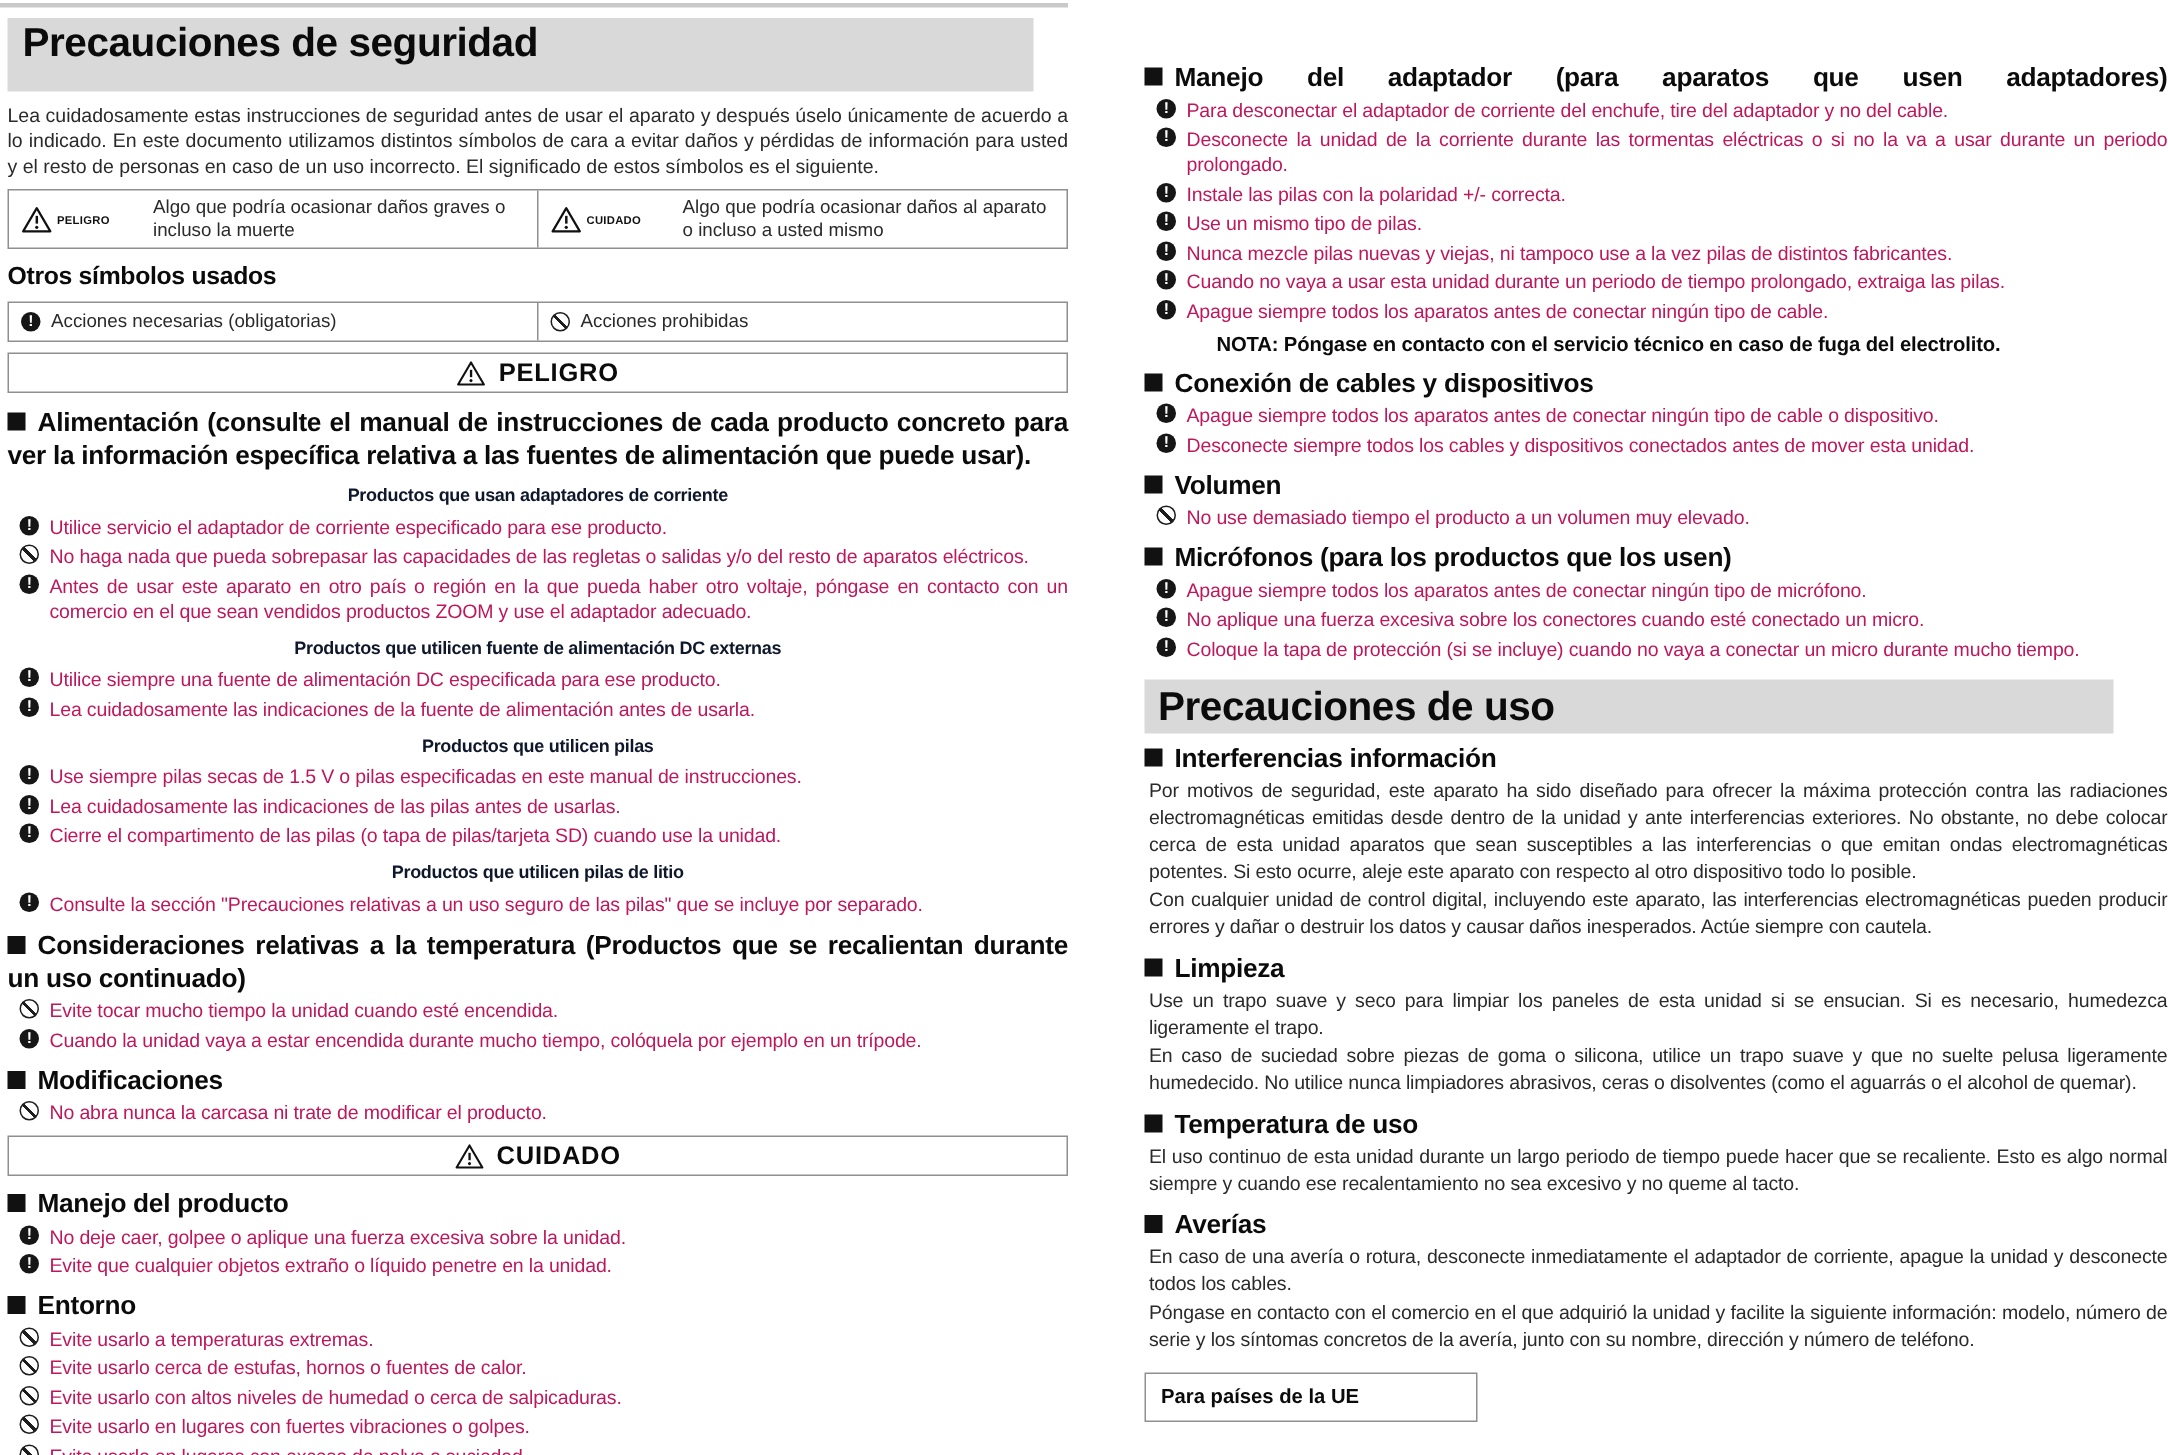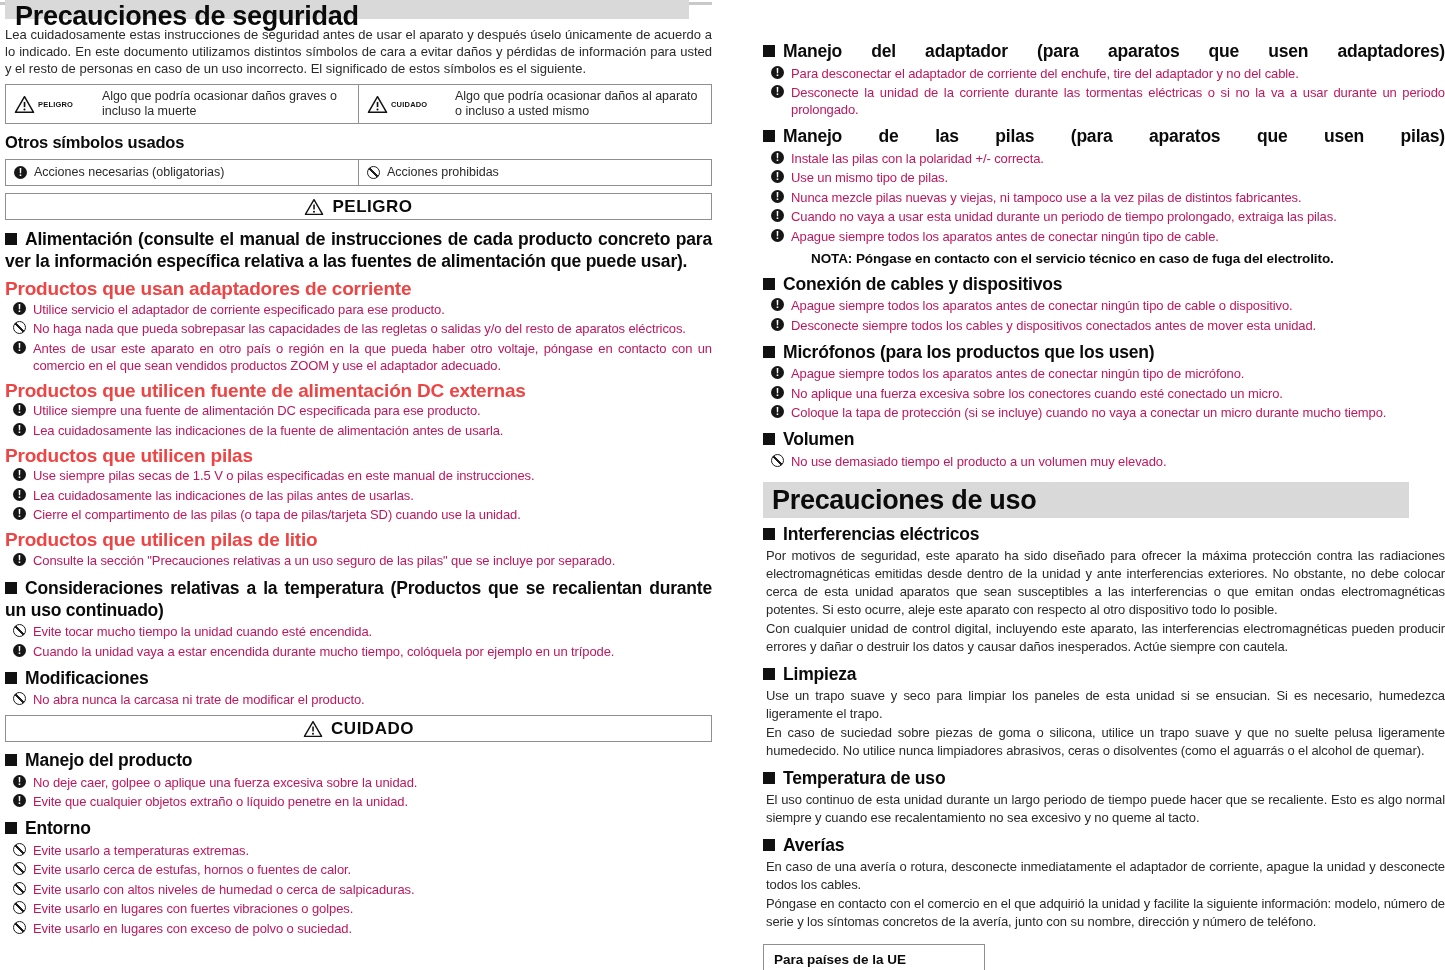--- a/index.html
+++ b/index.html
@@ -8,21 +8,21 @@
     font-family:"Liberation Sans","DejaVu Sans",sans-serif;color:#232323;
     overflow:hidden;-webkit-font-smoothing:antialiased;
   }
   .topline{position:absolute;top:2px;left:0;width:712px;height:3px;background:#c9c9c9;}
   .col{position:absolute;top:0;}
   .col-l{left:5px;width:707px;}
   .col-r{left:763px;width:682px;padding-top:33px;}
 
   
   .band{background:#d9d9d9;font-weight:bold;color:#0b0b0b;}
-  .band-l{width:684px;height:19px;line-height:33px;font-size:27px;padding-left:10px;box-sizing:border-box;letter-spacing:-0.3px;}
+  .band-l{margin-top:12px;width:684px;height:49px;line-height:33px;font-size:27px;padding-left:10px;box-sizing:border-box;letter-spacing:-0.3px;}
   .band-r{margin:12px 0 6px 0;width:646px;height:36px;line-height:36px;font-size:27px;padding-left:9px;box-sizing:border-box;letter-spacing:-0.3px;}
 
   .intro{margin:7px 0 0 0;font-size:13px;line-height:17px;text-align:justify;color:#2a2a2a;}
 
   
   .symtable{display:flex;border:1px solid #8f8f8f;margin-top:7px;}
   .symtable .cell{flex:1;display:flex;align-items:center;padding:4px 8px 4px 8px;box-sizing:border-box;}
   .symtable .cell + .cell{border-left:1px solid #8f8f8f;}
   .sev-ic{display:flex;align-items:center;gap:3px;flex:none;width:88px;}
   .sev-ic .lbl{font-size:7.5px;font-weight:bold;color:#111;letter-spacing:0.2px;}
@@ -33,21 +33,21 @@
 
   
   .banner{border:1px solid #8f8f8f;height:25px;display:flex;align-items:center;justify-content:center;gap:8px;
           font-weight:bold;font-size:17px;color:#0b0b0b;margin-top:7px;letter-spacing:0.5px;}
 
   
   .h1{font-size:17.5px;line-height:21px;font-weight:bold;color:#0b0b0b;margin:8px 0 2px 0;letter-spacing:-0.2px;}
   .h1 .sq{display:inline-block;width:12px;height:12px;background:#111;margin-right:8px;}
   .h1.just{text-align:justify;line-height:22px;}
   .h1.stretch{text-align:justify;text-align-last:justify;}
-  .h2{font-size:19px;line-height:19px;font-weight:bold;color:#ef4444;margin:7px 0 1px 0;letter-spacing:-0.2px;}
+  .h2{font-size:12px;line-height:19px;font-weight:bold;color:#0f172a;margin:7px 0 1px 0;letter-spacing:-0.2px;text-align:center;}
 
   
   ul.blist{list-style:none;margin:2px 0 0 0;padding:0 0 0 8px;}
   ul.blist li{display:flex;margin-top:2.5px;}
   .bt{font-size:13px;line-height:17px;color:#be185d;text-align:justify;letter-spacing:-0.1px;}
   .ic{flex:none;width:13px;height:13px;margin:1px 7px 0 0;border-radius:50%;position:relative;box-sizing:border-box;}
   .icon-mandatory{background:#161616;}
   .icon-mandatory::after{content:"!";position:absolute;left:0;right:0;top:0;color:#fff;font-weight:bold;
                          font-size:10.5px;line-height:12.5px;text-align:center;}
   .icon-prohibited{border:1.6px solid #1d1d1d;
@@ -281,21 +281,20 @@
           <span class="bt">Para desconectar el adaptador de corriente del enchufe, tire del adaptador y no del cable.</span>
         </li>
         <li>
           <span class="ic icon-mandatory"></span>
           <span class="bt">Desconecte la unidad de la corriente durante las tormentas eléctricas o si no la va a usar durante un periodo prolongado.</span>
         </li>
       </ul>
   </div>
 
   <div>
-    <div class="h1 stretch"><span class="sq"></span><span>Manejo de las pilas (para aparatos que usen pilas)</span></div>
     <ul class="blist">
 
     <li>
           <span class="ic icon-mandatory"></span>
           <span class="bt">Instale las pilas con la polaridad +/- correcta.</span>
         </li>
         <li>
           <span class="ic icon-mandatory"></span>
           <span class="bt">Use un mismo tipo de pilas.</span>
         </li>
@@ -324,53 +323,53 @@
           <span class="bt">Apague siempre todos los aparatos antes de conectar ningún tipo de cable o dispositivo.</span>
         </li>
         <li>
           <span class="ic icon-mandatory"></span>
           <span class="bt">Desconecte siempre todos los cables y dispositivos conectados antes de mover esta unidad.</span>
         </li>
       </ul>
   </div>
 
   <div>
+    <div class="h1"><span class="sq"></span><span>Volumen</span></div>
+    <ul class="blist">
+
+    <li>
+          <span class="ic icon-prohibited"></span>
+          <span class="bt">No use demasiado tiempo el producto a un volumen muy elevado.</span>
+        </li>
+      </ul>
+  </div>
+
+  <div>
     <div class="h1"><span class="sq"></span><span>Micrófonos (para los productos que los usen)</span></div>
     <ul class="blist">
 
     <li>
           <span class="ic icon-mandatory"></span>
           <span class="bt">Apague siempre todos los aparatos antes de conectar ningún tipo de micrófono.</span>
         </li>
         <li>
           <span class="ic icon-mandatory"></span>
           <span class="bt">No aplique una fuerza excesiva sobre los conectores cuando esté conectado un micro.</span>
         </li>
         <li>
           <span class="ic icon-mandatory"></span>
           <span class="bt">Coloque la tapa de protección (si se incluye) cuando no vaya a conectar un micro durante mucho tiempo.</span>
         </li>
       </ul>
   </div>
 
-  <div>
-    <div class="h1"><span class="sq"></span><span>Volumen</span></div>
-    <ul class="blist">
-
-    <li>
-          <span class="ic icon-prohibited"></span>
-          <span class="bt">No use demasiado tiempo el producto a un volumen muy elevado.</span>
-        </li>
-      </ul>
-  </div>
-
   <div class="band band-r">Precauciones de uso</div>
 
   <div>
-    <div class="h1" style="margin-top:2px"><span class="sq"></span><span>Interferencias eléctricos</span></div>
+    <div class="h1" style="margin-top:2px"><span class="sq"></span><span>Interferencias información</span></div>
     <ul class="plist">
 
     <li class="para">Por motivos de seguridad, este aparato ha sido diseñado para ofrecer la máxima protección contra las radiaciones electromagnéticas emitidas desde dentro de la unidad y ante interferencias exteriores. No obstante, no debe colocar cerca de esta unidad aparatos que sean susceptibles a las interferencias o que emitan ondas electromagnéticas potentes. Si esto ocurre, aleje este aparato con respecto al otro dispositivo todo lo posible.</li>
         <li class="para">Con cualquier unidad de control digital, incluyendo este aparato, las interferencias electromagnéticas pueden producir errores y dañar o destruir los datos y causar daños inesperados. Actúe siempre con cautela.</li>
       </ul>
   </div>
 
   <div>
     <div class="h1"><span class="sq"></span><span>Limpieza</span></div>
     <ul class="plist">

